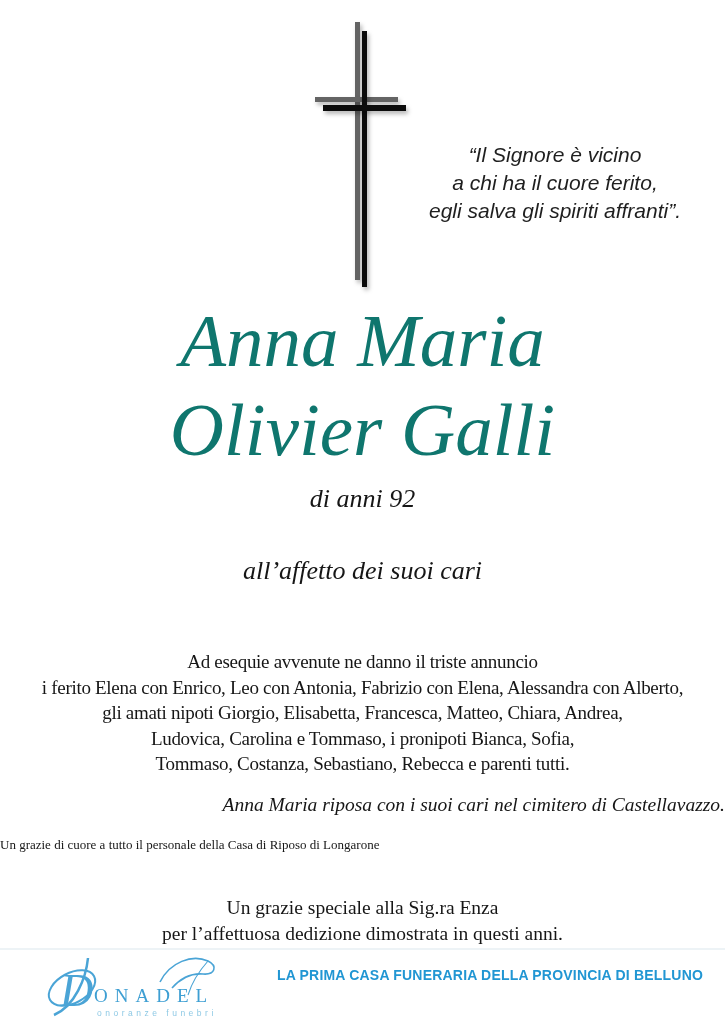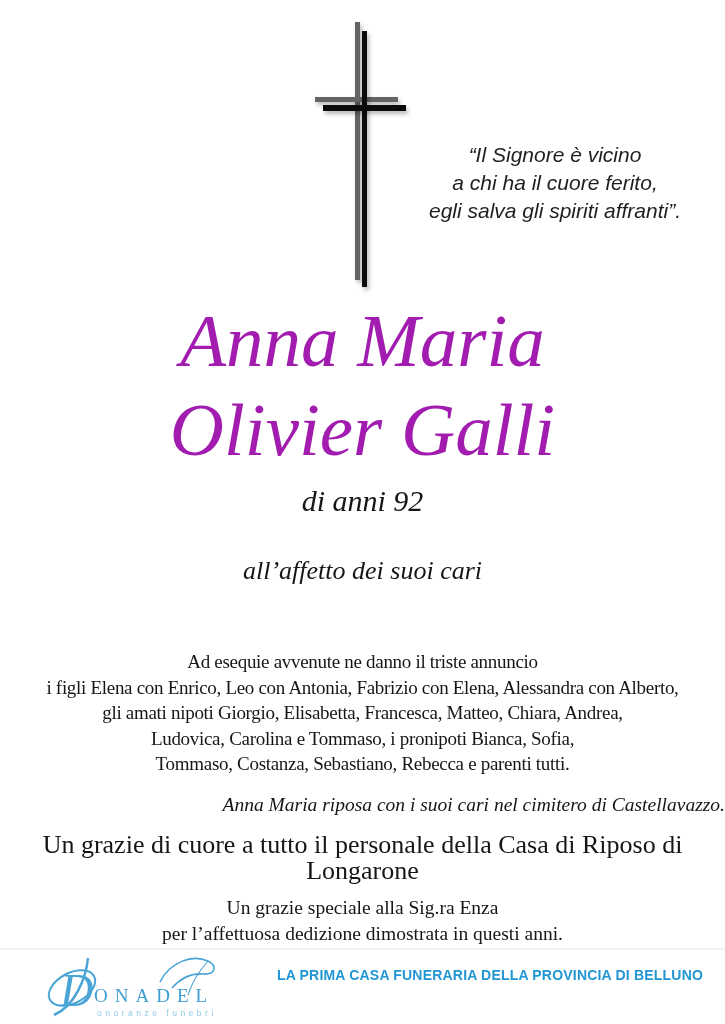--- a/index.html
+++ b/index.html
@@ -27,26 +27,26 @@
     text-align: center;
     font-family: "Liberation Sans", sans-serif;
     font-style: italic;
     font-size: 21px; line-height: 28px; color: #1f1f1f;
   }
 
   
   .name {
     position: absolute; top: 296px; left: 0; width: 725px;
     text-align: center; font-style: italic;
-    font-size: 75px; line-height: 89px; color: #a21caf;
+    font-size: 75px; line-height: 89px; color: #0f766e;
   }
 
   .age {
     position: absolute; top: 484px; left: 0; width: 725px;
-    text-align: center; font-style: italic; font-size: 30px;
+    text-align: center; font-style: italic; font-size: 26px;
   }
 
   .notice {
     position: absolute; top: 556px; left: 0; width: 725px;
     text-align: center; font-style: italic;
     font-size: 26px; line-height: 30px;
   }
 
   .announcement {
     position: absolute; top: 649px; left: 0; width: 725px;
@@ -54,21 +54,21 @@
     letter-spacing: -0.3px; white-space: nowrap;
   }
 
   .resting {
     position: absolute; top: 794px; left: 0; width: 725px;
     text-align: right; font-style: italic; font-size: 19.5px;
   }
 
   .thanks {
     position: absolute; top: 832px; left: 0; width: 725px;
-    text-align: center; font-size: 26px; line-height: 26px;
+    text-align: left; font-size: 13px; line-height: 26px;
   }
 
   .special-thanks {
     position: absolute; top: 895px; left: 0; width: 725px;
     text-align: center; font-size: 19.5px; line-height: 26px;
   }
 
   
   .footer {
     position: absolute; top: 948px; left: 0; width: 725px; height: 76px;
@@ -108,21 +108,21 @@
   </div>
 
   <div class="age">di anni 92</div>
 
   <div class="notice">
     <div>all’affetto dei suoi cari</div>
   </div>
 
   <div class="announcement">
     <div>Ad esequie avvenute ne danno il triste annuncio</div>
-    <div>i figli Elena con Enrico, Leo con Antonia, Fabrizio con Elena, Alessandra con Alberto,</div>
+    <div>i ferito Elena con Enrico, Leo con Antonia, Fabrizio con Elena, Alessandra con Alberto,</div>
     <div>gli amati nipoti Giorgio, Elisabetta, Francesca, Matteo, Chiara, Andrea,</div>
     <div>Ludovica, Carolina e Tommaso, i pronipoti Bianca, Sofia,</div>
     <div>Tommaso, Costanza, Sebastiano, Rebecca e parenti tutti.</div>
   </div>
 
   <div class="resting">Anna Maria riposa con i suoi cari nel cimitero di Castellavazzo.</div>
 
   <div class="thanks">
     <div>Un grazie di cuore a tutto il personale della Casa di Riposo di Longarone</div>
   </div>

